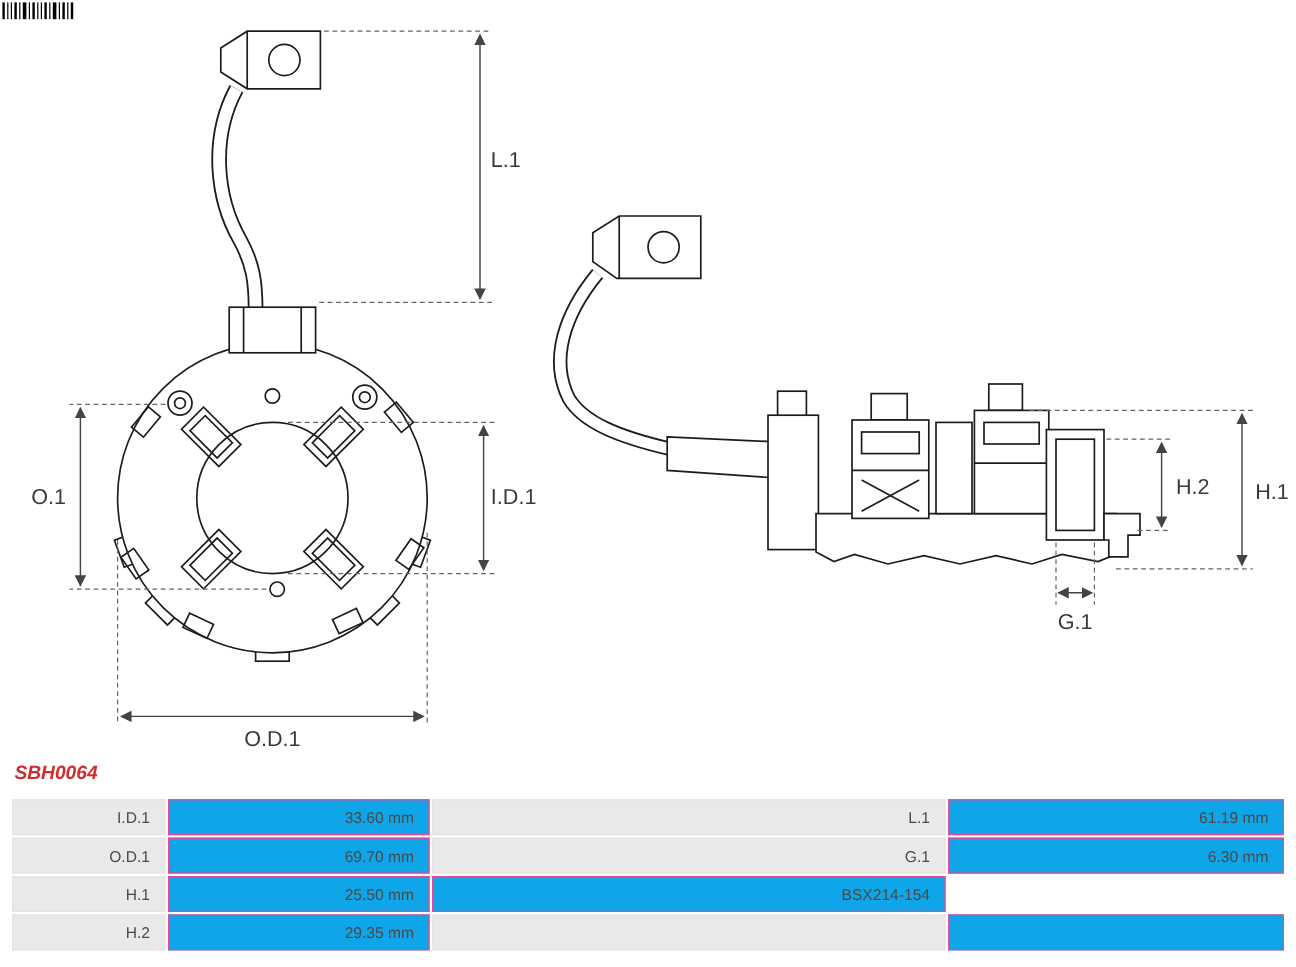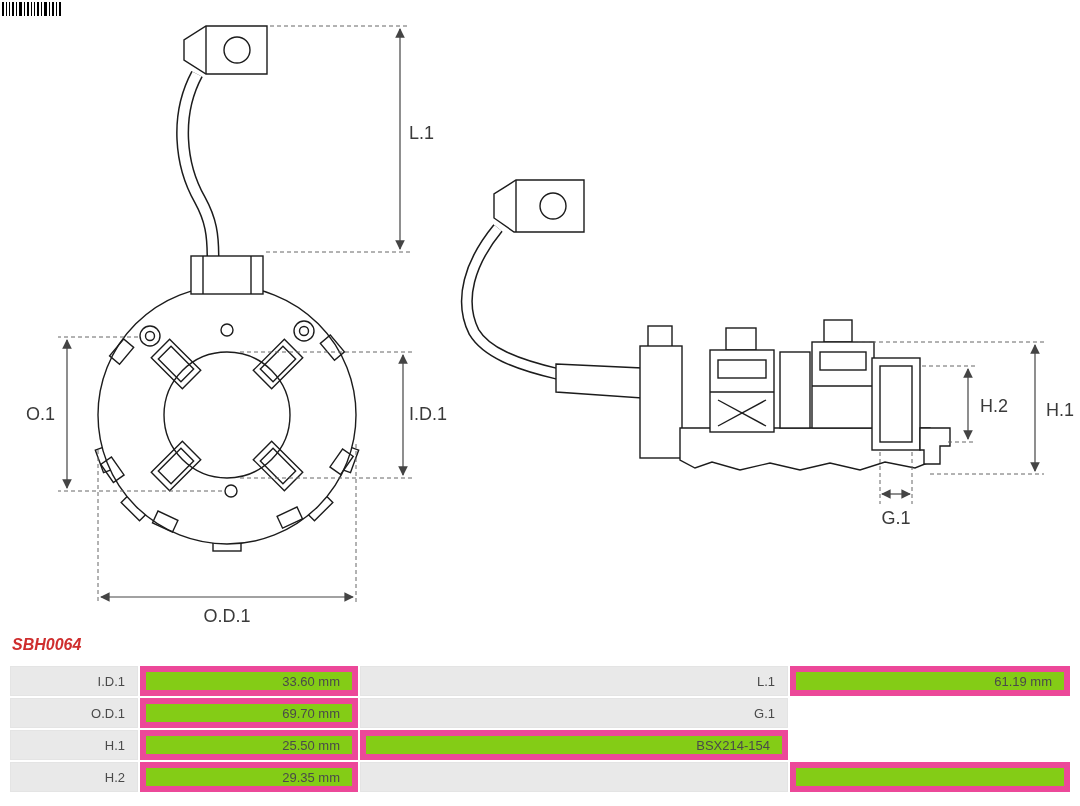--- a/index.html
+++ b/index.html
@@ -5,21 +5,21 @@
   html,body{margin:0;padding:0;background:#fff;}
   .page{position:relative;width:1080px;height:806px;background:#fff;overflow:hidden;
         font-family:"Liberation Sans",sans-serif;}
   .drawing-svg{position:absolute;top:0;left:0;}
   .dim-label{font-family:"Liberation Sans",sans-serif;font-size:18px;fill:#3a3a3a;}
   .part-code{position:absolute;left:12px;top:636px;font-size:16px;font-weight:bold;color:#cf2e2e;font-style:italic;}
   .spec-table{position:absolute;left:10px;top:666px;width:1060px;}
   .spec-row{display:grid;grid-template-columns:128px 218px 428px 1fr;gap:2px;margin-bottom:2px;height:30px;}
   .cell{display:flex;align-items:center;justify-content:flex-end;padding:0 12px;font-size:13px;color:#4a4a4a;box-sizing:border-box;}
   .cell.lab{background:#e9e9e9;border:1px solid #e4e4e4;}
-  .cell.val{background:#84cc16;border:6px solid #ec4899;text-align:center;}
+  .cell.val{background:#0ea5e9;border:1px solid #ec4899;text-align:center;}
 </style>
 </head>
 <body>
 
 <div class="page">
 
   <svg class="drawing-svg" width="1080" height="635" viewBox="0 0 1080 635">
     <defs>
       <marker id="arr" viewBox="0 0 10 10" refX="9" refY="5" markerWidth="8" markerHeight="8" orient="auto-start-reverse">
         <path d="M0,0 L10,5 L0,10 Z" fill="#444"></path>
@@ -205,20 +205,21 @@
     <div class="spec-row">
       <div class="cell lab">I.D.1</div>
       <div class="cell val">33.60 mm</div>
       <div class="cell lab">L.1</div>
       <div class="cell val">61.19 mm</div>
     </div>
     <div class="spec-row">
       <div class="cell lab">O.D.1</div>
       <div class="cell val">69.70 mm</div>
       <div class="cell lab">G.1</div>
+      <div class="cell val">6.30 mm</div>
     </div>
     <div class="spec-row">
       <div class="cell lab">H.1</div>
       <div class="cell val">25.50 mm</div>
       <div class="cell val">BSX214-154</div>
     </div>
     <div class="spec-row">
       <div class="cell lab">H.2</div>
       <div class="cell val">29.35 mm</div>
       <div class="cell lab"></div>

